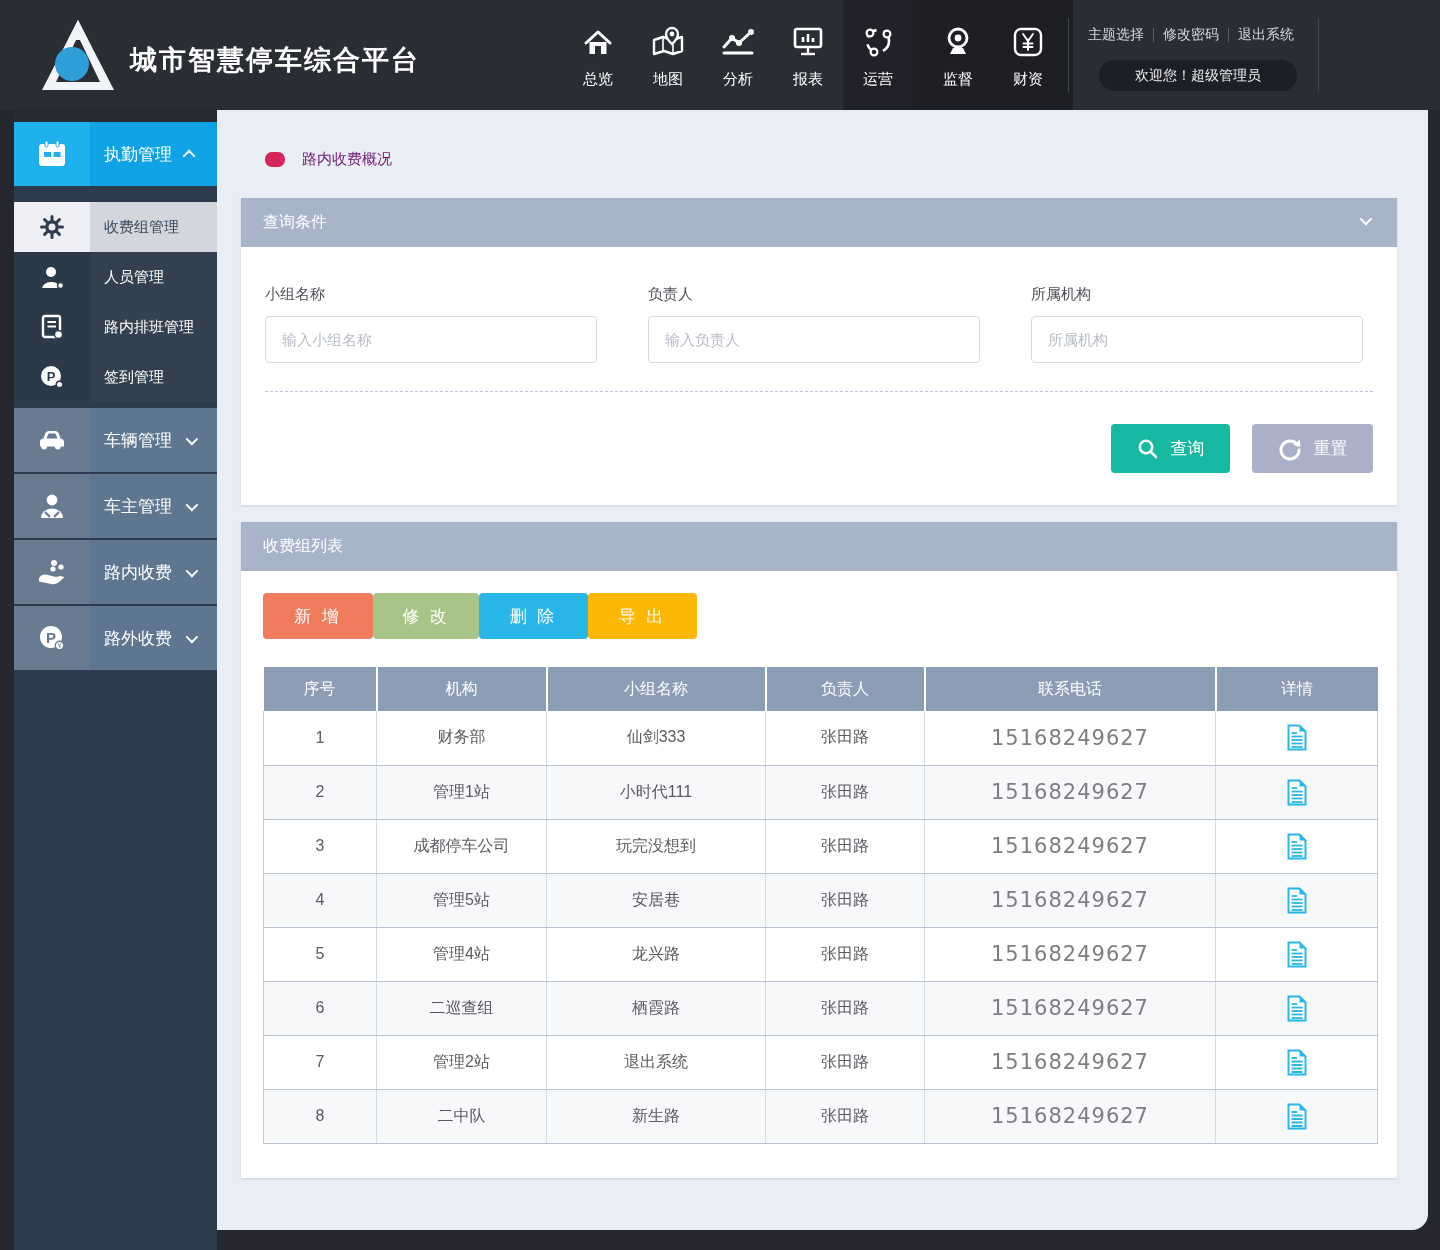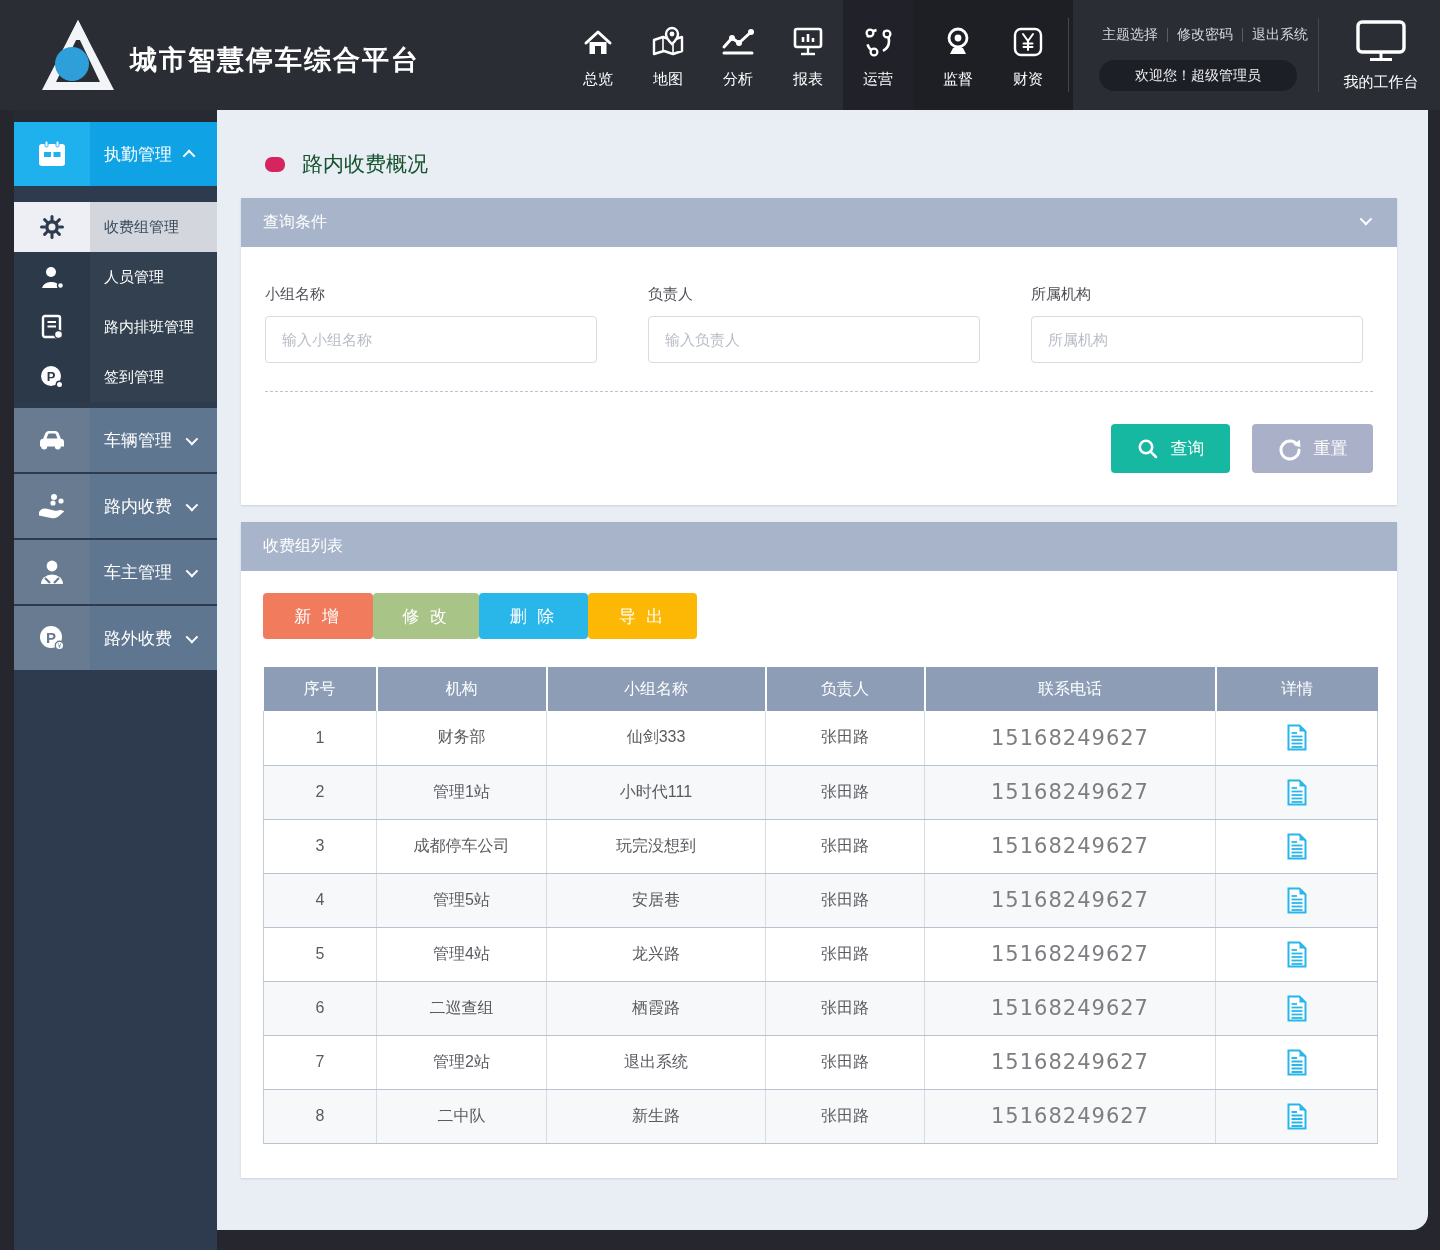--- a/index.html
+++ b/index.html
@@ -13,21 +13,21 @@
   .header { position:absolute; left:0; top:0; width:1440px; height:110px; background:#2b2d35; }
   .logo { position:absolute; left:36px; top:16px; width:84px; height:80px; }
   .app-title { position:absolute; left:130px; top:42px; color:#fff; font-size:27px; letter-spacing:2px; font-weight:bold; }
   .nav { position:absolute; left:563px; top:0; height:110px; display:flex; }
   .nav-item { width:70px; height:110px; display:flex; flex-direction:column; align-items:center; justify-content:center; cursor:pointer; }
   .nav-item .nico { height:36px; display:flex; align-items:flex-end; justify-content:center; }
   .nav-item .nlabel { color:#ffffff; font-size:15px; margin-top:12px; }
   .nav-item.active { background:#212229; }
   .nav-dark { display:flex; background:#1d1f24; padding:0 10px; }
   .hdr-divider { position:absolute; top:18px; width:1px; height:74px; background:#45474f; }
-  .hdr-links { position:absolute; left:1088px; top:26px; width:220px; display:flex; justify-content:flex-end; align-items:center; gap:9px; }
+  .hdr-links { position:absolute; left:1088px; top:26px; width:220px; display:flex; justify-content:flex-start; align-items:center; gap:9px; }
   .hdr-link { color:#d6d7da; font-size:14px; cursor:pointer; white-space:nowrap; }
   .hdr-link-sep { width:1px; height:14px; background:#5a5c66; }
   .welcome-pill { position:absolute; left:1099px; top:60px; width:198px; height:31px; background:#1d1f26; border-radius:16px; color:#f0f0f2; font-size:14px; display:flex; align-items:center; justify-content:center; }
   .workbench { position:absolute; left:1322px; top:0; width:118px; height:110px; display:flex; flex-direction:column; align-items:center; justify-content:center; cursor:pointer; }
   .workbench .wlabel { color:#fff; font-size:15px; margin-top:12px; }
   
   .sidebar { position:absolute; left:14px; top:110px; width:203px; height:1140px; background:#2e3b4e; }
   .sb-spacer-top { height:12px; background:#272a32; }
   .sb-item { display:grid; grid-template-columns:76px 127px; cursor:pointer; position:relative; }
   .sb-icon-cell { display:flex; align-items:center; justify-content:center; }
@@ -45,21 +45,21 @@
   .sb-group { height:64px; color:#fff; margin-top:2px; }
   .sb-group .sb-icon-cell { background:#687b91; }
   .sb-group .sb-label-cell { background:#5e7690; padding-left:14px; }
   .chev { display:inline-block; width:9px; height:9px; border-right:2px solid currentColor; border-bottom:2px solid currentColor; }
   .chev.down { transform:rotate(45deg) translateY(-2px); }
   .chev.up { transform:rotate(-135deg) translateY(-2px); }
   
   .content { position:absolute; left:217px; top:110px; width:1211px; height:1120px; background:#e9edf4; border-bottom-right-radius:16px; overflow:hidden; }
   .page-title-row { position:absolute; left:48px; top:40px; display:flex; align-items:center; }
   .title-bullet { width:20px; height:15px; border-radius:7px; background:#d6245e; }
-  .page-title { margin-left:17px; font-size:21px; color:#14532d; }
+  .page-title { margin-left:17px; font-size:15px; color:#701a75; }
   .panel { position:absolute; left:24px; width:1156px; background:#fff; box-shadow:0 1px 2px rgba(120,130,150,.25); }
   .panel-header { height:49px; background:#a7b4ca; color:#fff; font-size:16px; display:flex; align-items:center; padding:0 22px; position:relative; }
   .panel-header .ph-chev { position:absolute; right:28px; top:18px; color:#fff; }
   .query-panel { top:88px; }
   .query-body { padding:38px 24px 32px; }
   .fields { display:flex; gap:51px; }
   .field { width:332px; }
   .field label { display:block; font-size:15px; color:#4e4e56; margin-bottom:12px; }
   .field input { width:332px; height:47px; border:1px solid #d9dbe0; border-radius:4px; padding:0 16px; font-size:15px; color:#555; font-family:inherit; outline:none; background:#fff; }
   .field input::placeholder { color:#b8bcc6; }
@@ -189,30 +189,20 @@
   <div class="hdr-divider" style="left:1068px;"></div>
   <div class="hdr-links">
     <span class="hdr-link">主题选择</span>
     <span class="hdr-link-sep"></span>
     <span class="hdr-link">修改密码</span>
     <span class="hdr-link-sep"></span>
     <span class="hdr-link">退出系统</span>
   </div>
   <div class="welcome-pill">欢迎您！超级管理员</div>
   <div class="hdr-divider" style="left:1318px;"></div>
-  <div class="workbench">
-    <span>
-      <svg width="52" height="42" viewBox="0 0 52 42">
-          <rect x="3" y="3" width="46" height="30" rx="4" fill="none" stroke="#fff" stroke-width="3.4"></rect>
-          <line x1="26" y1="33" x2="26" y2="40" stroke="#fff" stroke-width="3"></line>
-          <line x1="15" y1="40.5" x2="37" y2="40.5" stroke="#fff" stroke-width="3"></line>
-        </svg>
-    </span>
-    <span class="wlabel">我的工作台</span>
-  </div>
 </div>
 
 <div class="sidebar">
   <div class="sb-spacer-top"></div>
 
   <div class="sb-item sb-root">
     <div class="sb-icon-cell">
       <svg width="30" height="28" viewBox="0 0 30 28">
           <rect x="2" y="4" width="26" height="22" rx="3" fill="#fff"></rect>
           <rect x="8" y="1" width="3" height="6" rx="1.5" fill="#fff" stroke="#1fb0ee" stroke-width="1"></rect>
@@ -301,43 +291,43 @@
         </svg>
     </div>
     <div class="sb-label-cell">
       <span>车辆管理</span>
       <span class="chev down"></span>
     </div>
   </div>
 
   <div class="sb-item sb-group">
     <div class="sb-icon-cell">
+      <svg width="28" height="28" viewBox="0 0 28 28" fill="#fff">
+          <circle cx="14" cy="8" r="5.4"></circle>
+          <path d="M3 26 a11 9.5 0 0 1 22 0 z"></path>
+          <path d="M7 20 l5 5 M21 20 l-5 5" stroke="#687b91" stroke-width="2.2"></path>
+        </svg>
+    </div>
+    <div class="sb-label-cell">
+      <span>车主管理</span>
+      <span class="chev down"></span>
+    </div>
+  </div>
+
+  <div class="sb-item sb-group">
+    <div class="sb-icon-cell">
       <svg width="30" height="28" viewBox="0 0 30 28" fill="#fff">
           <circle cx="17" cy="5" r="3"></circle>
           <circle cx="24" cy="9" r="2.6"></circle>
           <circle cx="16" cy="11" r="2.6"></circle>
           <path d="M2 20 q3-4.5 8-3.2 l7 1.8 q3.4.8 6.4-.8 l4 1.4 -6 5.4 q-3.2 2.4-7.4 1.4 l-12-2.6 z"></path>
         </svg>
     </div>
     <div class="sb-label-cell">
       <span>路内收费</span>
-      <span class="chev down"></span>
-    </div>
-  </div>
-
-  <div class="sb-item sb-group">
-    <div class="sb-icon-cell">
-      <svg width="28" height="28" viewBox="0 0 28 28" fill="#fff">
-          <circle cx="14" cy="8" r="5.4"></circle>
-          <path d="M3 26 a11 9.5 0 0 1 22 0 z"></path>
-          <path d="M7 20 l5 5 M21 20 l-5 5" stroke="#687b91" stroke-width="2.2"></path>
-        </svg>
-    </div>
-    <div class="sb-label-cell">
-      <span>车主管理</span>
       <span class="chev down"></span>
     </div>
   </div>
 
   <div class="sb-item sb-group">
     <div class="sb-icon-cell">
       <svg width="28" height="28" viewBox="0 0 28 28">
           <circle cx="13" cy="13" r="11" fill="#fff"></circle>
           <text x="13" y="18.5" text-anchor="middle" font-size="15" font-weight="bold" fill="#687b91" font-family="Liberation Sans, sans-serif">P</text>
           <circle cx="21.5" cy="21.5" r="4.2" fill="#fff" stroke="#687b91" stroke-width="1.4"></circle>

